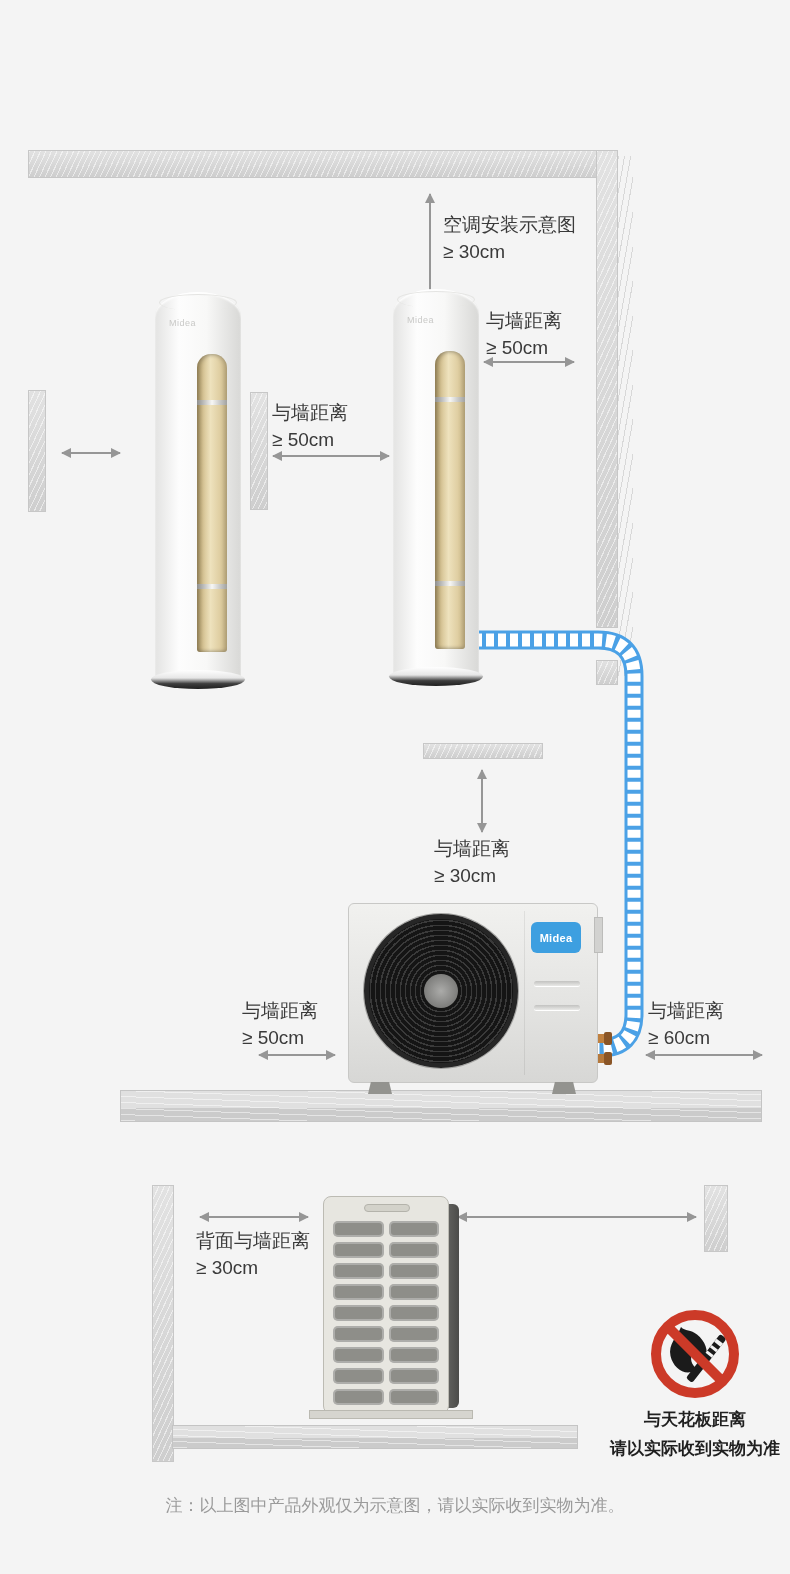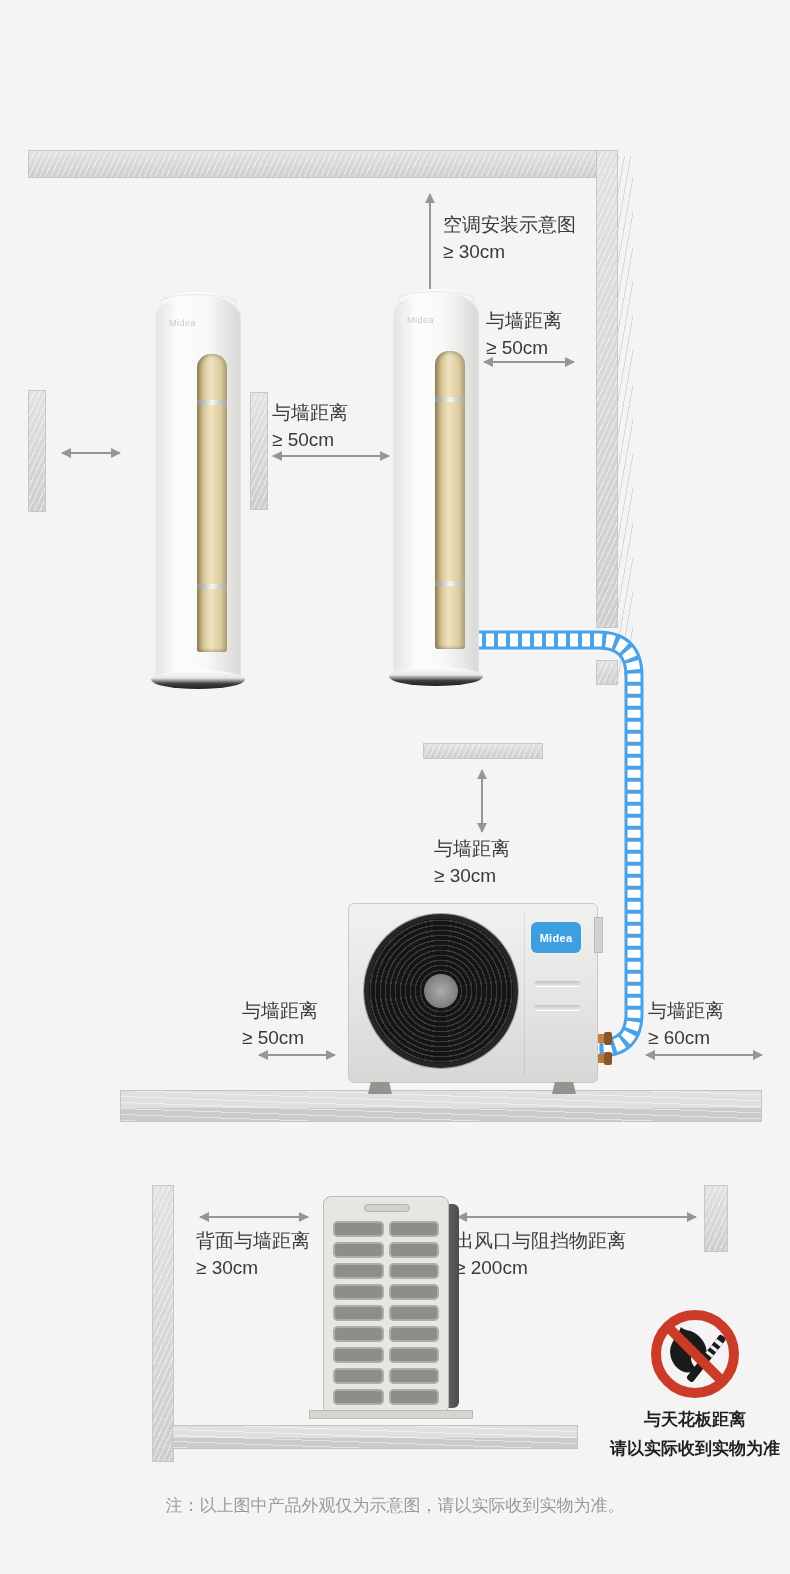--- a/index.html
+++ b/index.html
@@ -207,24 +207,20 @@
     <span>≥ 50cm</span>
   </div>
   <div class="lbl center" style="left:648px;top:998px;width:116px;">
     <span>与墙距离</span><br>
     <span>≥ 60cm</span>
   </div>
   <div class="lbl" style="left:196px;top:1228px;">
     <span>背面与墙距离</span><br>
     <span>≥ 30cm</span>
   </div>
-  <div class="lbl" style="left:455px;top:1228px;">
-    <span>出风口与阻挡物距离</span><br>
-    <span>≥ 200cm</span>
-  </div>
 
   <svg class="abs" style="left:647px;top:1306px;" width="96" height="96" viewBox="0 0 96 96">
     <path d="M34 21 C30 31 21 38 23.5 50 C26 61 35.5 68.5 44.5 66 C46.5 65.4 48.5 64.2 49.5 62.6
              C44.5 58.6 42.5 52.5 45.5 47.5 C47.5 52.5 53.5 55.5 57.5 51.5
              C62.5 45.5 58 35 50 28.5 C44 23.5 38 25.5 34 21 Z" fill="#1b1b1b"></path>
     <g transform="rotate(38 58 54)">
       <rect x="54" y="24" width="8" height="56" rx="2.5" fill="#1b1b1b"></rect>
       <rect x="54" y="30" width="8" height="4" fill="#f4f4f4"></rect>
       <rect x="54" y="38" width="8" height="3" fill="#f4f4f4"></rect>
       <rect x="54" y="45" width="8" height="3" fill="#f4f4f4"></rect>

